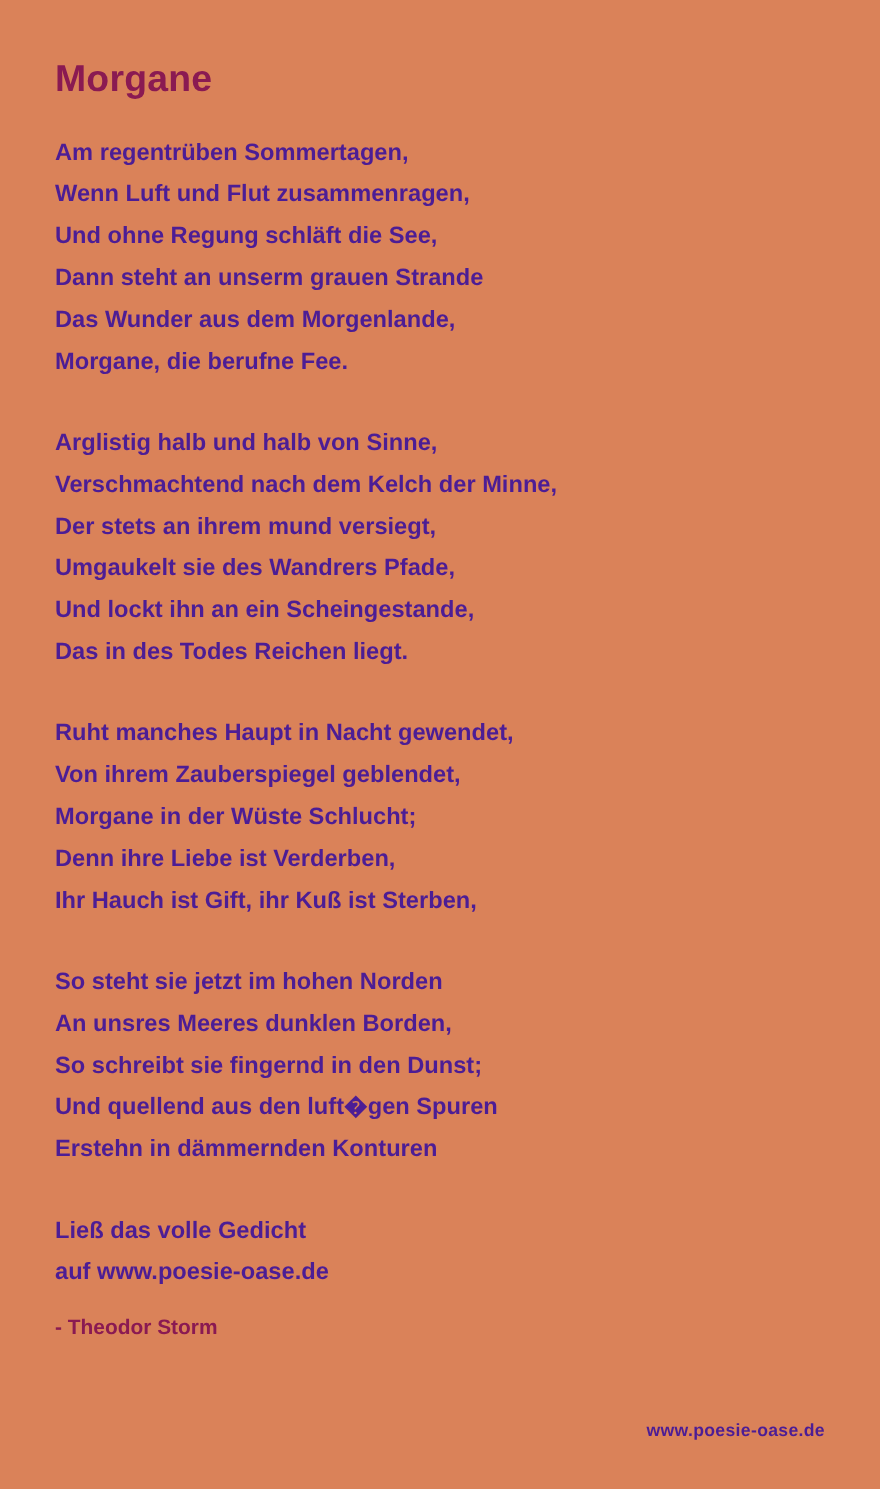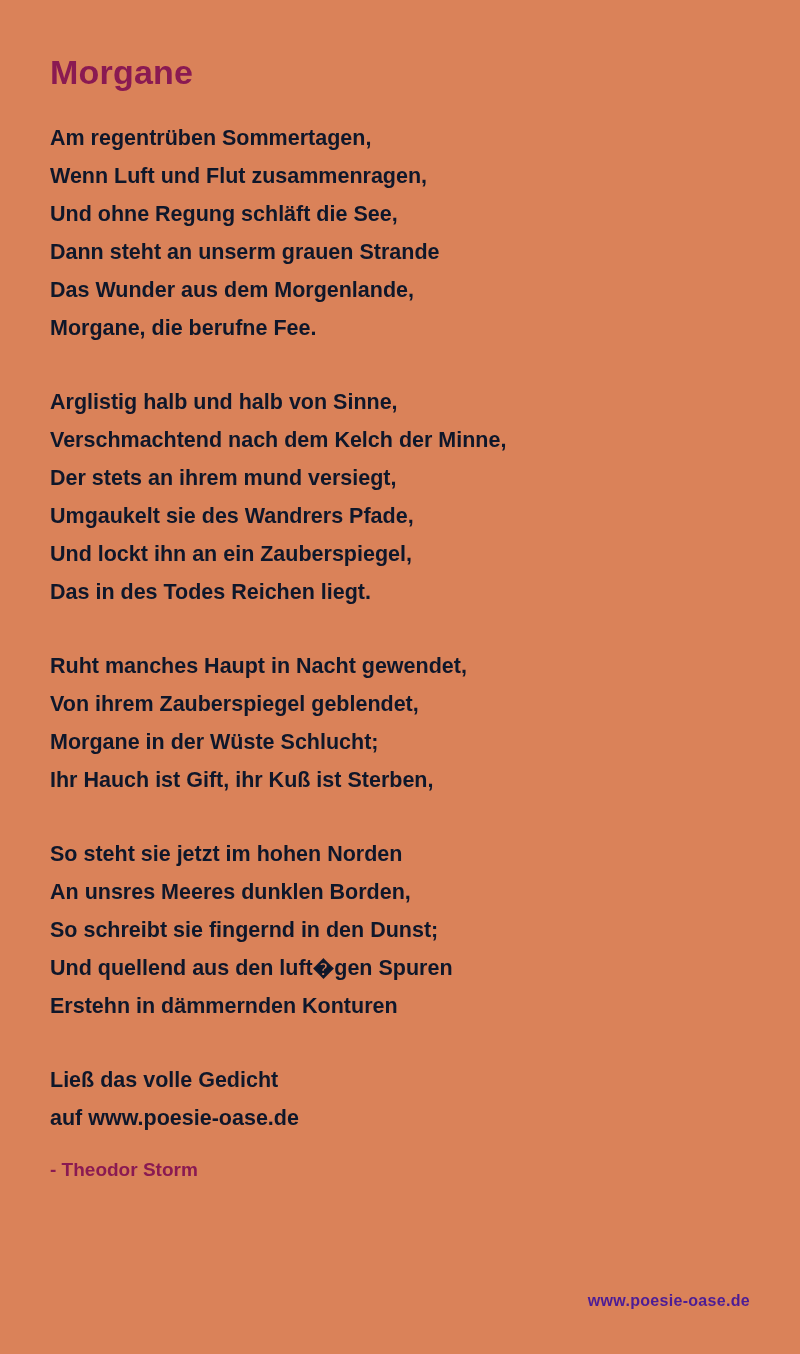--- a/index.html
+++ b/index.html
@@ -33,21 +33,21 @@
   .stanzas {
     margin: 0;
   }
   .stanza {
     margin: 0 0 36px 0;
   }
   .line {
     font-size: 21.5px;
     font-weight: bold;
     line-height: 38px;
-    color: #0f172a;
+    color: #4c1d95;
     white-space: pre-wrap;
   }
   .cta {
     margin: 0 0 18px 0;
   }
   .cta .line {
     font-size: 21.5px;
     font-weight: bold;
     line-height: 38px;
   }
@@ -84,28 +84,29 @@
       <div class="line">Dann steht an unserm grauen Strande</div>
       <div class="line">Das Wunder aus dem Morgenlande,</div>
       <div class="line">Morgane, die berufne Fee.</div>
     </div>
 
     <div class="stanza">
       <div class="line">Arglistig halb und halb von Sinne,</div>
       <div class="line">Verschmachtend nach dem Kelch der Minne,</div>
       <div class="line">Der stets an ihrem mund versiegt,</div>
       <div class="line">Umgaukelt sie des Wandrers Pfade,</div>
-      <div class="line">Und lockt ihn an ein Zauberspiegel,</div>
+      <div class="line">Und lockt ihn an ein Scheingestande,</div>
       <div class="line">Das in des Todes Reichen liegt.</div>
     </div>
 
     <div class="stanza">
       <div class="line">Ruht manches Haupt in Nacht gewendet,</div>
       <div class="line">Von ihrem Zauberspiegel geblendet,</div>
       <div class="line">Morgane in der Wüste Schlucht;</div>
+      <div class="line">Denn ihre Liebe ist Verderben,</div>
       <div class="line">Ihr Hauch ist Gift, ihr Kuß ist Sterben,</div>
     </div>
 
     <div class="stanza">
       <div class="line">So steht sie jetzt im hohen Norden</div>
       <div class="line">An unsres Meeres dunklen Borden,</div>
       <div class="line">So schreibt sie fingernd in den Dunst;</div>
       <div class="line">Und quellend aus den luft�gen Spuren</div>
       <div class="line">Erstehn in dämmernden Konturen</div>
     </div>

